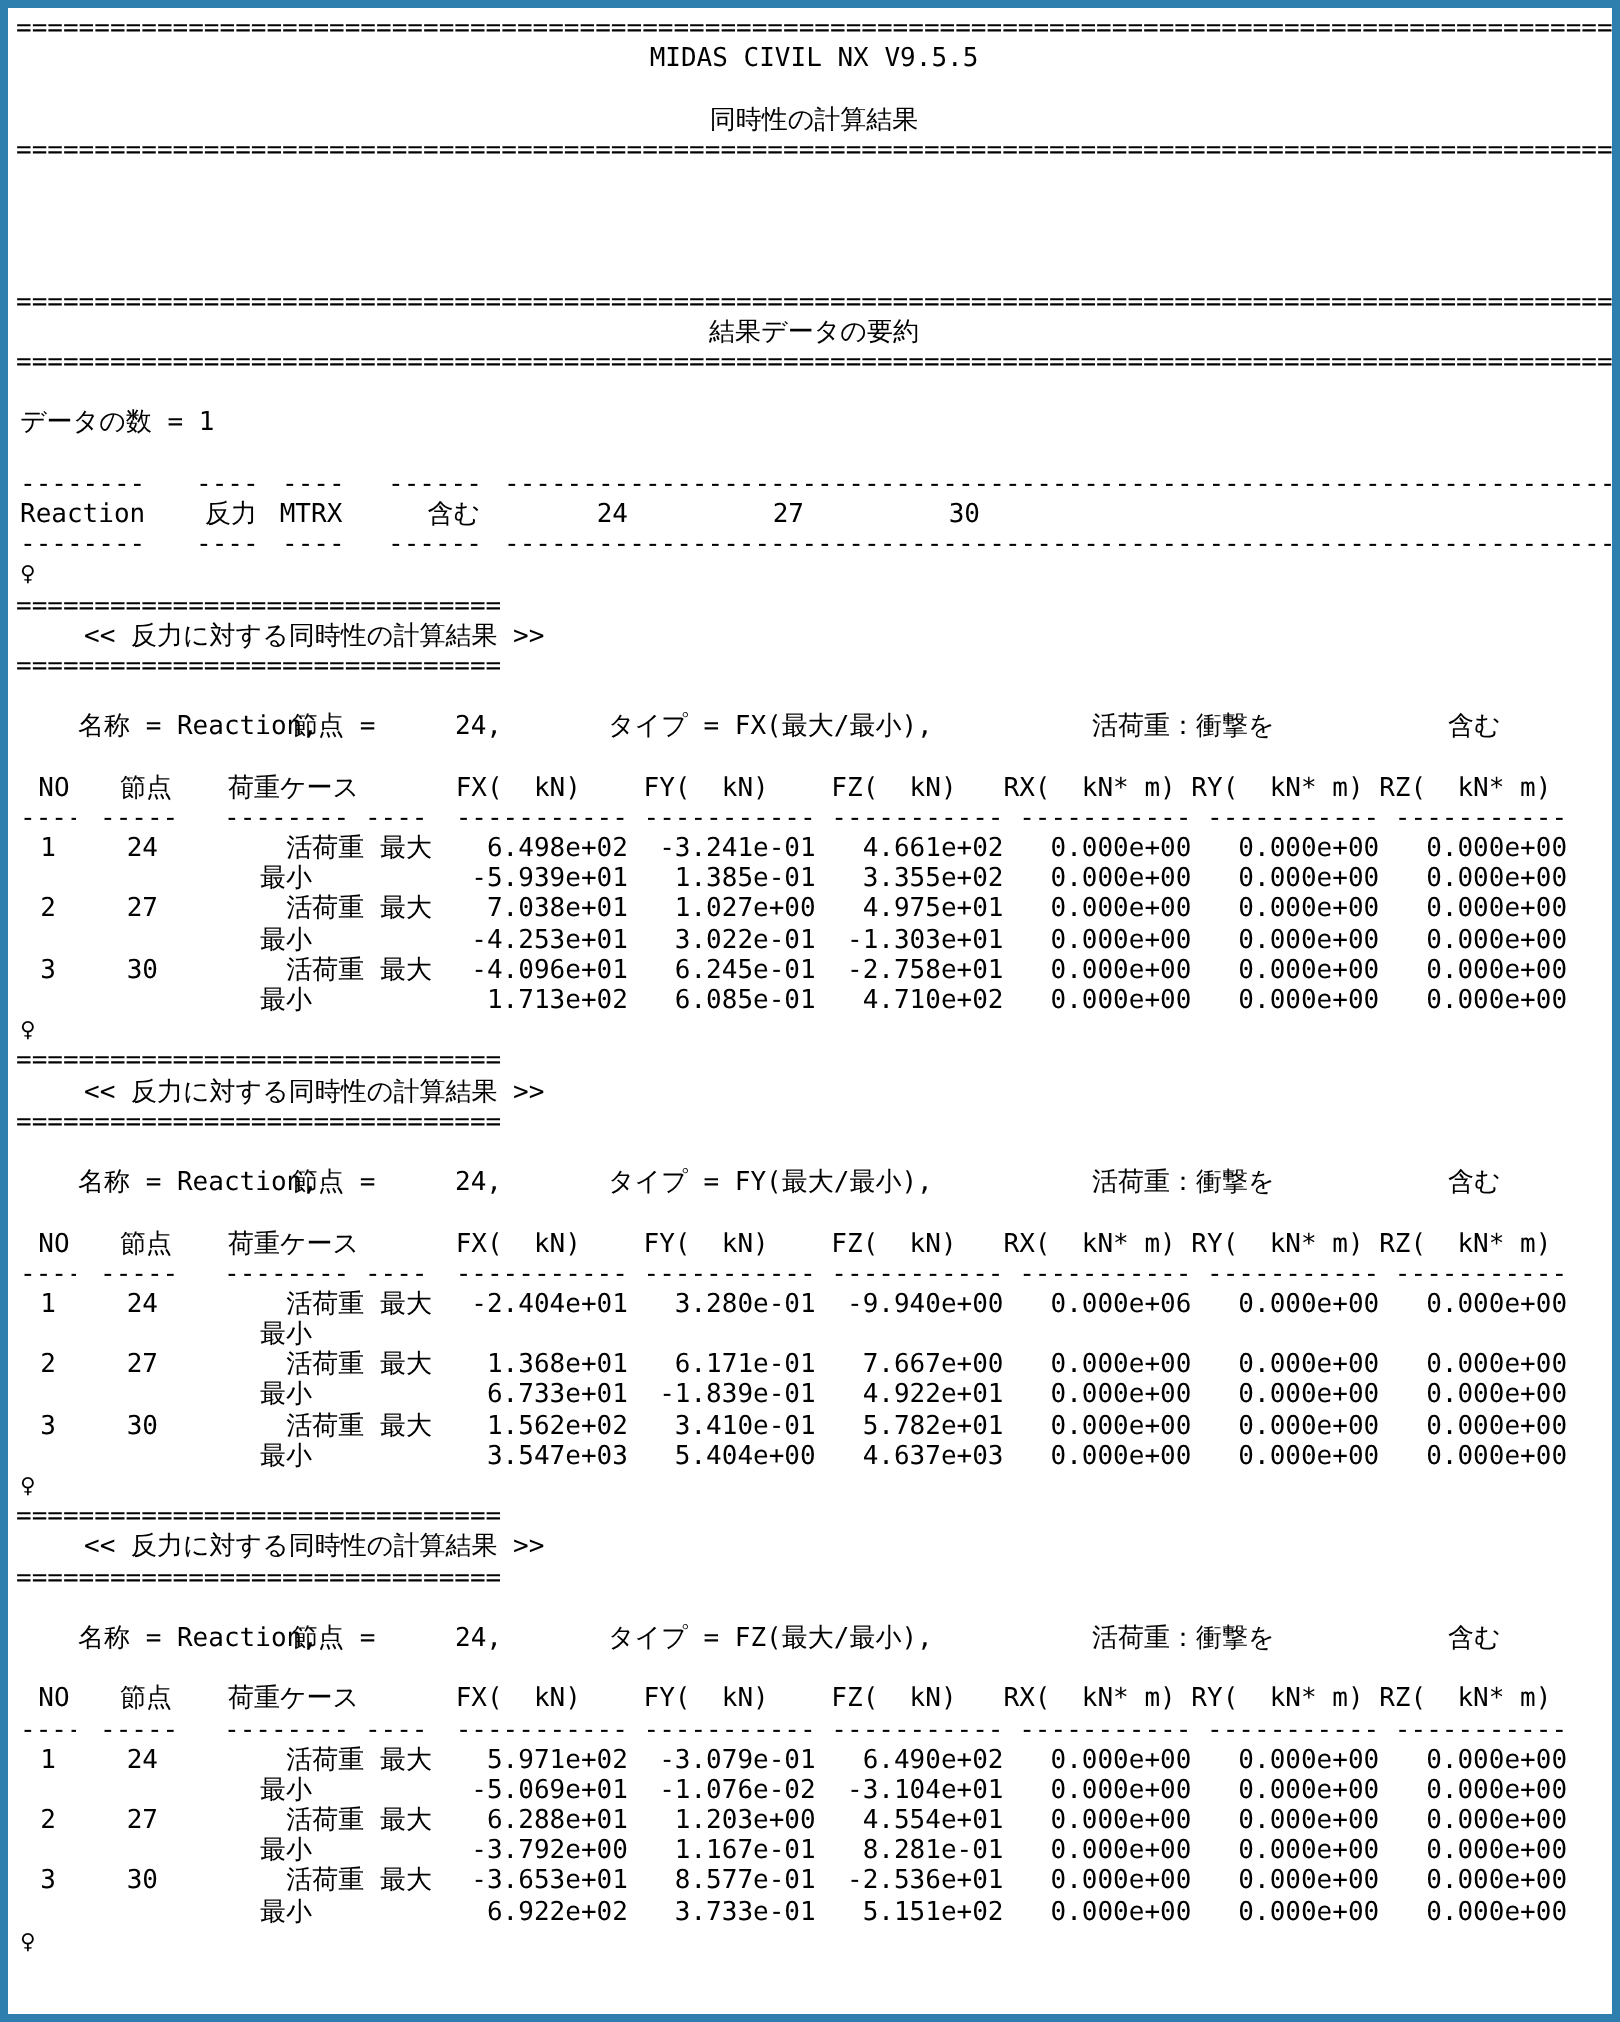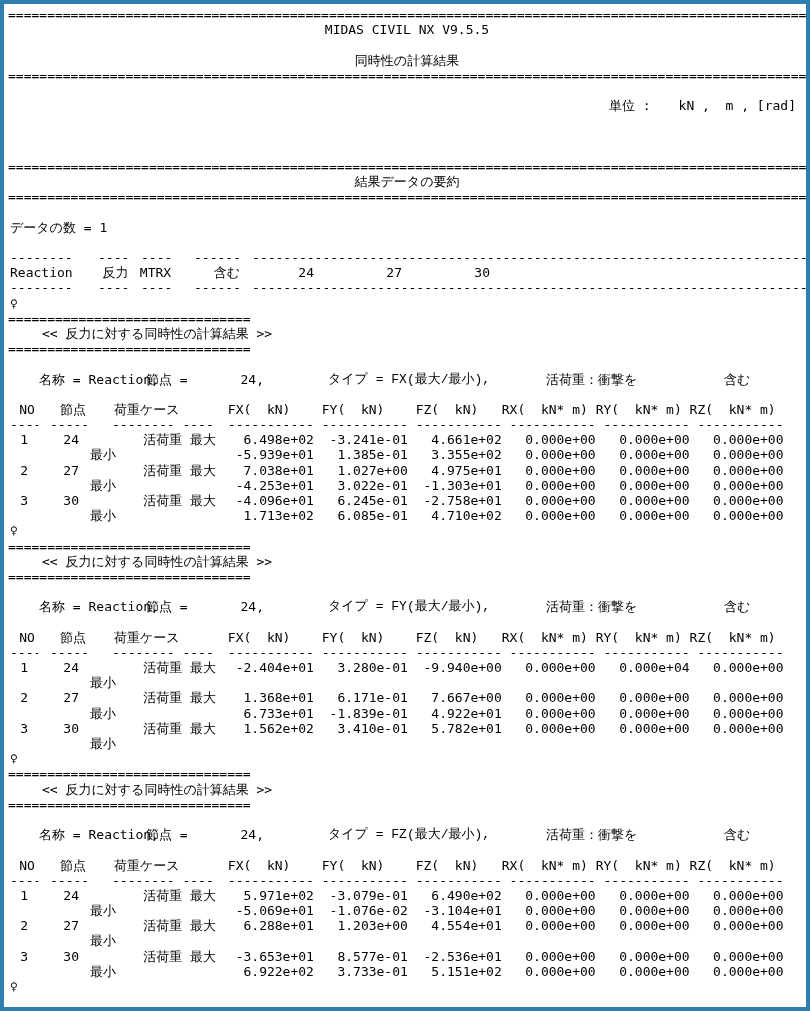--- a/index.html
+++ b/index.html
@@ -25,48 +25,47 @@
   .span-rest{grid-column:5 / -1;}
   .h1{text-align:center;padding-left:8px;}
   .h2{padding-left:22px;}
   .h3{padding-left:24px;}
   .d1{padding-left:2px;}
   .d2{padding-left:12px;}
   .d3{padding-left:22px;}
   .v1{text-align:right;padding-right:10px;}
   .v2{text-align:right;padding-right:11px;}
   .lmax{text-align:right;padding-right:4px;}
-  .lmin{text-align:left;padding-right:24px;}
+  .lmin{text-align:center;padding-right:24px;}
   .sd-kind{padding-left:0;}
   .sd-type{padding-left:8px;}
   .sd-impact{padding-left:16px;}
   .listdash{padding-left:12px;}
   .sv-node{text-align:right;padding-right:14px;}
   .sv-impact{text-align:right;}
   .meta{position:relative;}
   .m{position:absolute;top:0;white-space:pre;}
   .m1{left:2px;margin-left:29px;}
   .m2{left:138px;}
-  .m3{left:194px;width:62px;text-align:right;}
-  .m4{left:320px;font-family:Liberation Mono, monospace;}
+  .m3{left:181px;width:62px;text-align:right;}
+  .m4{left:296px;}
   .m5{left:538px;}
   .m6{left:716px;}
 </style>
 </head>
 <body>
 
 <div class="page">
 
   <div class="line">========================================================================================================================</div>
   <div class="line center">MIDAS CIVIL NX V9.5.5</div>
   <div class="line"></div>
   <div class="line center">同時性の計算結果</div>
   <div class="line">========================================================================================================================</div>
   <div class="line"></div>
-  <div class="line units"><span>単位 :</span><span class="gap"></span><span>kN ,  m , [rad]</span></div>
   <div class="line"></div>
   <div class="line"></div>
   <div class="line"></div>
   <div class="line">========================================================================================================================</div>
   <div class="line center">結果データの要約</div>
   <div class="line">========================================================================================================================</div>
   <div class="line"></div>
   <div class="line pl2">データの数 = 1</div>
   <div class="line"></div>
 
@@ -184,21 +183,21 @@
     <span class="c d1">----</span>
     <span class="c d2">-------</span>
     <span class="c d3">-------- ----</span>
     <span class="c"> ----------- ----------- ----------- ----------- ----------- -----------</span>
   </div>
 
   <div class="line trow">
     <span class="c v1">1</span>
     <span class="c v2">24</span>
     <span class="c lmax"><span>活荷重</span> <span>最大</span></span>
-    <span class="c">  -2.404e+01   3.280e-01  -9.940e+00   0.000e+00   0.000e+04   0.000e+00</span>
+    <span class="c">  -2.404e+01   3.280e-01  -9.940e+00   0.000e+06   0.000e+00   0.000e+00</span>
   </div>
   <div class="line trow">
     <span class="c v1"></span>
     <span class="c v2"></span>
     <span class="c lmin">最小</span>
   </div>
   <div class="line trow">
     <span class="c v1">2</span>
     <span class="c v2">27</span>
     <span class="c lmax"><span>活荷重</span> <span>最大</span></span>
@@ -213,20 +212,21 @@
   <div class="line trow">
     <span class="c v1">3</span>
     <span class="c v2">30</span>
     <span class="c lmax"><span>活荷重</span> <span>最大</span></span>
     <span class="c">   1.562e+02   3.410e-01   5.782e+01   0.000e+00   0.000e+00   0.000e+00</span>
   </div>
   <div class="line trow">
     <span class="c v1"></span>
     <span class="c v2"></span>
     <span class="c lmin">最小</span>
+    <span class="c">   3.547e+03   5.404e+00   4.637e+03   0.000e+00   0.000e+00   0.000e+00</span>
   </div>
 
   <div class="line pl2">♀</div>
   <div class="line">===============================</div>
   <div class="line heading">&lt;&lt; 反力に対する同時性の計算結果 &gt;&gt;</div>
   <div class="line">===============================</div>
   <div class="line"></div>
   <div class="line meta">
     <span class="m m1">名称 = Reaction,</span>
     <span class="m m2">節点 =</span>
@@ -264,20 +264,21 @@
   <div class="line trow">
     <span class="c v1">2</span>
     <span class="c v2">27</span>
     <span class="c lmax"><span>活荷重</span> <span>最大</span></span>
     <span class="c">   6.288e+01   1.203e+00   4.554e+01   0.000e+00   0.000e+00   0.000e+00</span>
   </div>
   <div class="line trow">
     <span class="c v1"></span>
     <span class="c v2"></span>
     <span class="c lmin">最小</span>
+    <span class="c">  -3.792e+00   1.167e-01   8.281e-01   0.000e+00   0.000e+00   0.000e+00</span>
   </div>
   <div class="line trow">
     <span class="c v1">3</span>
     <span class="c v2">30</span>
     <span class="c lmax"><span>活荷重</span> <span>最大</span></span>
     <span class="c">  -3.653e+01   8.577e-01  -2.536e+01   0.000e+00   0.000e+00   0.000e+00</span>
   </div>
   <div class="line trow">
     <span class="c v1"></span>
     <span class="c v2"></span>

